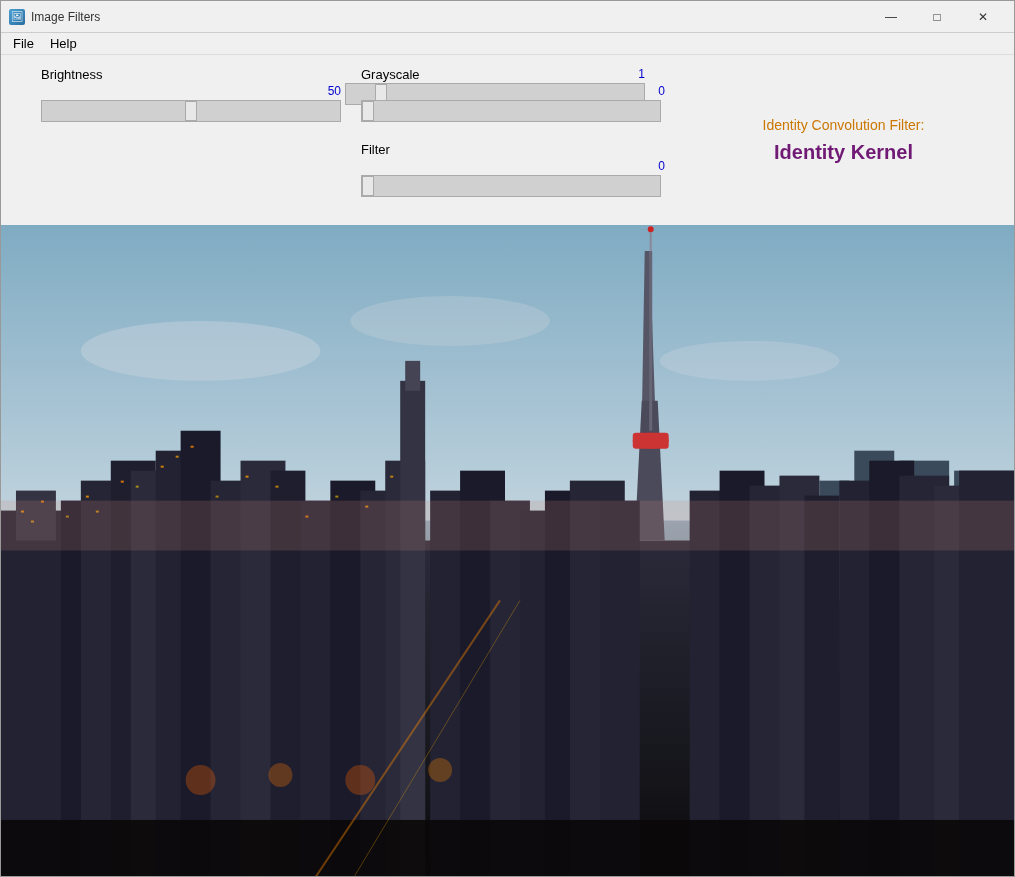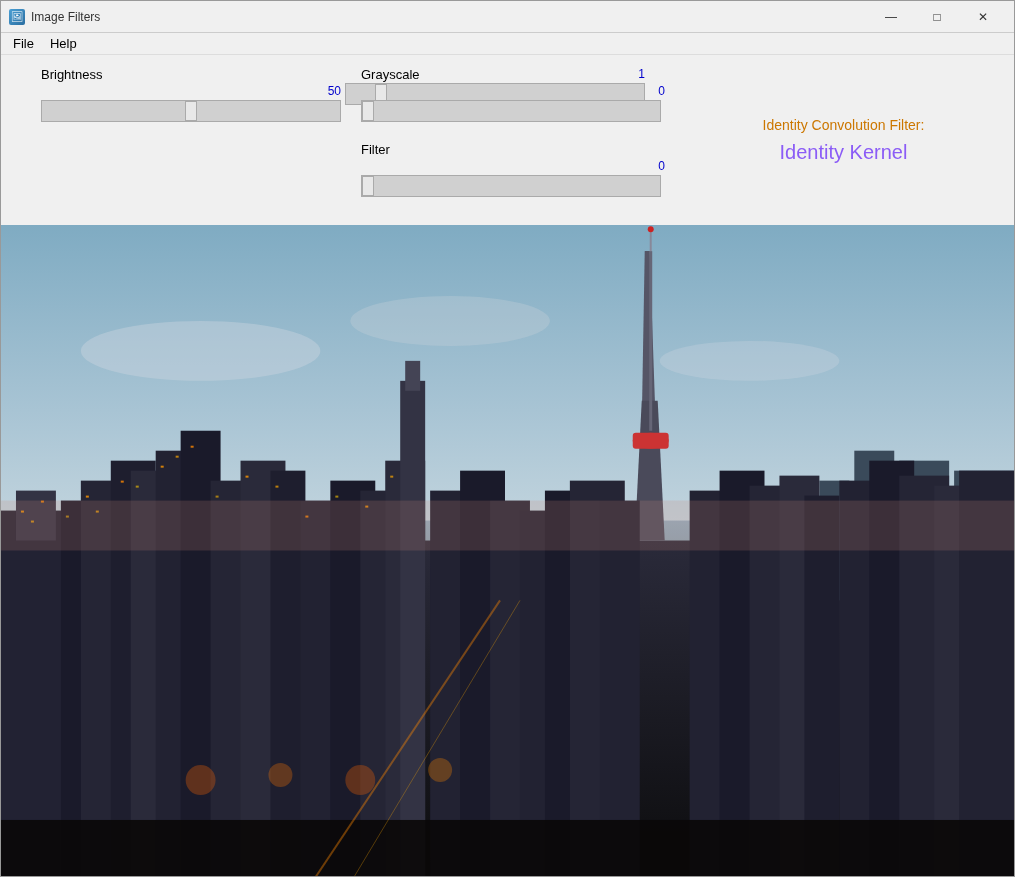--- a/index.html
+++ b/index.html
@@ -176,22 +176,22 @@
     }
 
     .current-filter-label {
       font-size: 14px;
       color: #cc7700;
       margin-bottom: 8px;
     }
 
     .current-filter-value {
       font-size: 20px;
-      font-weight: normal;
-      color: #8b5cf6;
+      font-weight: bold;
+      color: #701a75;
     }
 
     
     .image-area {
       flex: 1;
       overflow: hidden;
       position: relative;
     }
 
     

